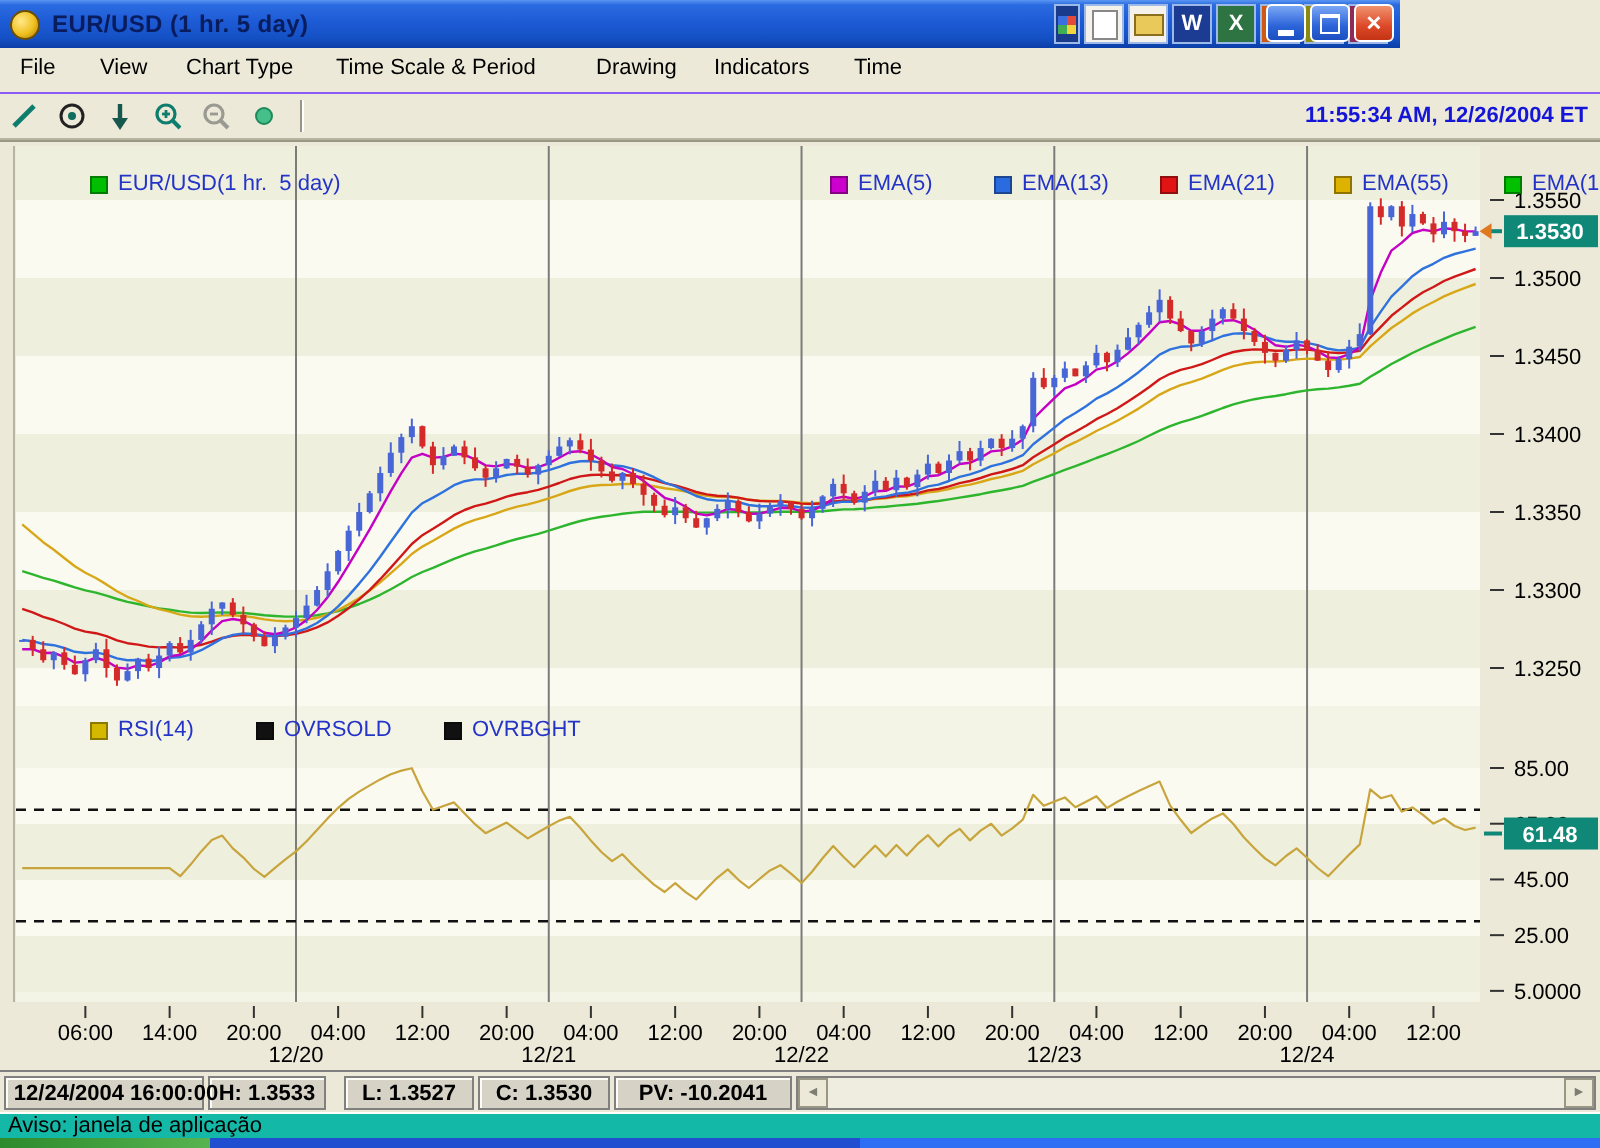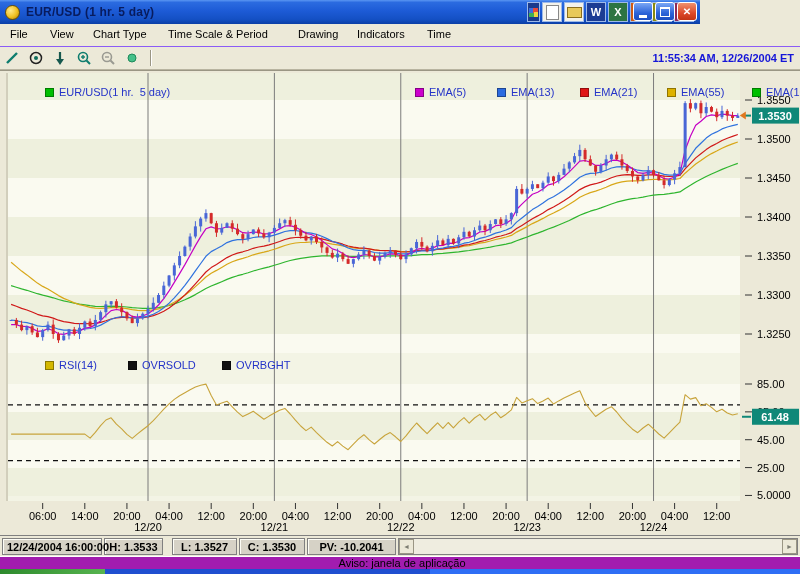--- a/index.html
+++ b/index.html
@@ -70,23 +70,23 @@
      box-shadow:inset 1px 1px 0 #fdfdf6;box-sizing:border-box;display:flex;align-items:center;
      justify-content:center;font-size:11px;font-weight:bold;color:#000;white-space:nowrap;}
   #hscroll{position:absolute;left:398px;top:2px;width:400px;height:17px;display:flex;
      border:1px solid #808080;box-sizing:border-box;background:#f2f0e4;}
   .scroll-arrow{width:15px;height:15px;background:#ece9d8;border:1px solid #9a9684;
      box-sizing:border-box;display:flex;align-items:center;justify-content:center;
      font-size:7px;color:#7d7d72;}
   #hscroll-track{flex:1;background:#efede0;}
 
   
-  #avisobar{position:absolute;left:0;top:556px;width:800px;height:13px;background:#a21caf;
+  #avisobar{position:absolute;left:0;top:556px;width:800px;height:13px;background:#14b8a6;
      border-top:1px solid #fff;font-size:11px;color:#000;padding-left:4px;box-sizing:border-box;
-     display:flex;align-items:center;justify-content:center;}
+     display:flex;align-items:center;}
   #taskbar{position:absolute;left:0;top:569px;width:800px;height:5px;display:flex;}
   #task-start{width:105px;background:linear-gradient(90deg,#2d8a2d,#57b44f);}
   #task-app{width:325px;background:#1f4fd0;}
   #task-rest{flex:1;background:#2e6ef5;}
 </style>
 </head>
 <body>
 
 <div id="app">
 

